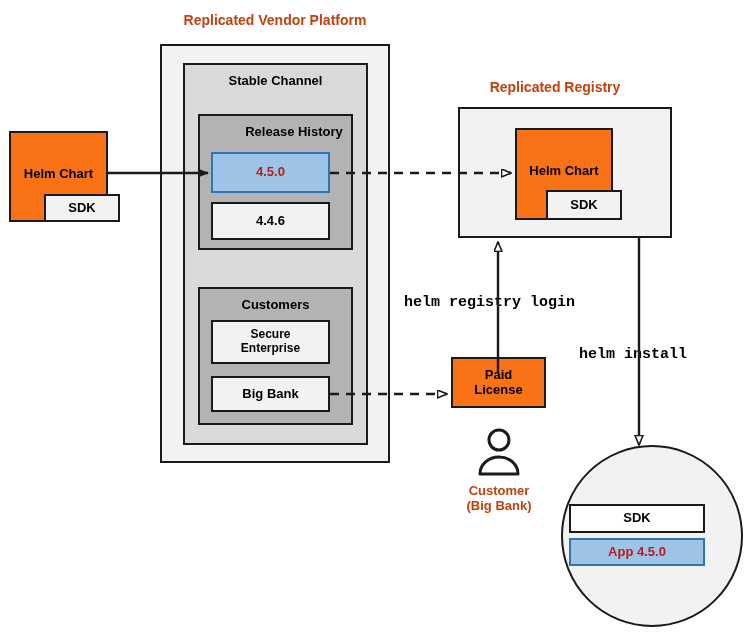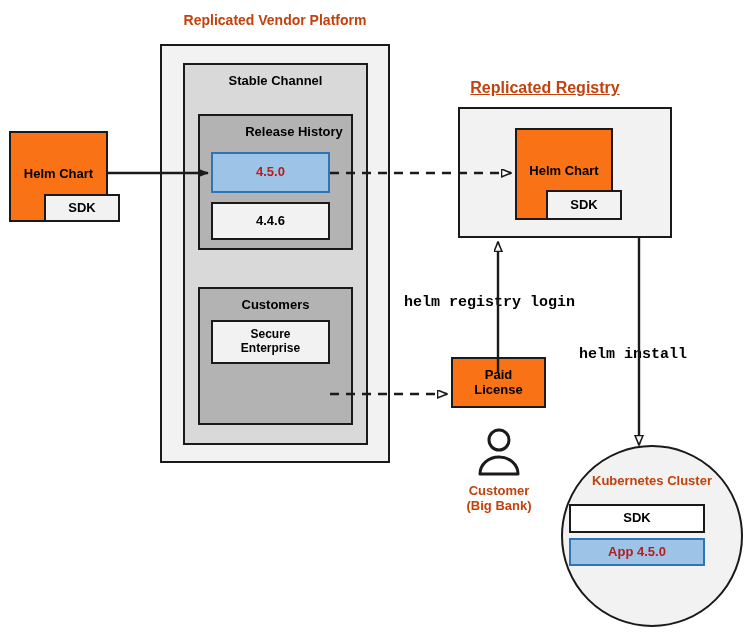--- a/index.html
+++ b/index.html
@@ -82,21 +82,21 @@
   }
   .actor { position: absolute; }
 </style>
 </head>
 <body>
 
 <div id="canvas">
 
   <div class="lbl" style="left:160px; top:12px; width:230px; font-size:14px;">Replicated Vendor Platform</div>
 
-  <div class="lbl" style="left:438px; top:79px; width:214px; font-size:16px;text-decoration:underline;">Replicated Registry</div>
+  <div class="lbl" style="left:448px; top:79px; width:214px; font-size:14px;">Replicated Registry</div>
 
   <div class="box-title fill-platform" style="left:160px; top:44px; width:230px; height:419px;"></div>
 
   <div class="box-title fill-channel" style="left:183px; top:63px; width:185px; height:382px;">
     <span class="cap" style="font-size:13px;">Stable Channel</span>
   </div>
 
   <div class="box-title fill-release" style="left:198px; top:114px; width:155px; height:136px;">
     <span class="cap" style="font-size:13px;padding-left:37px;">Release History</span>
   </div>
@@ -105,20 +105,21 @@
 
   <div class="box fill-light" style="left:211px; top:202px; width:119px; height:38px; font-size:13px;">4.4.6</div>
 
   <div class="box-title fill-release" style="left:198px; top:287px; width:155px; height:138px;">
     <span class="cap" style="font-size:13px;">Customers</span>
   </div>
 
   <div class="box fill-light" style="left:211px; top:320px; width:119px; height:44px; font-size:12px;">Secure
 Enterprise</div>
 
+  <div class="box fill-light" style="left:211px; top:376px; width:119px; height:36px; font-size:13px;">Big Bank</div>
 
   <div class="box fill-gray" style="left:9px; top:131px; width:99px; height:91px; font-size:13px; align-items:flex-start; padding-top:34px;">Helm Chart</div>
   <div class="box fill-light" style="left:44px; top:194px; width:76px; height:28px; font-size:13px;">SDK</div>
 
   <div class="box-title fill-platform" style="left:458px; top:107px; width:214px; height:131px;"></div>
 
   <div class="box fill-gray" style="left:515px; top:128px; width:98px; height:92px; font-size:13px; align-items:flex-start; padding-top:34px;">Helm Chart</div>
   <div class="box fill-light" style="left:546px; top:190px; width:76px; height:30px; font-size:13px;">SDK</div>
 
   <div class="box fill-gray" style="left:451px; top:357px; width:95px; height:51px; font-size:13px;">Paid
@@ -127,21 +128,20 @@
   <div class="actor" style="left:473px; top:428px; width:52px; height:48px;">
     <svg width="52" height="48" viewBox="0 0 52 48">
       <circle cx="26" cy="12" r="10" fill="#ffffff" stroke="#1a1a1a" stroke-width="3"></circle>
       <path d="M7 46 a19 17 0 0 1 38 0 z" fill="#ffffff" stroke="#1a1a1a" stroke-width="3" stroke-linejoin="round"></path>
     </svg>
   </div>
   <div class="lbl" style="left:436px; top:484px; width:126px; font-size:13px;">Customer
 (Big Bank)</div>
 
   <div class="circle" style="left:561px; top:445px; width:182px; height:182px;"></div>
-  <div class="lbl" style="left:561px; top:474px; width:182px; font-size:13px;">Kubernetes Cluster</div>
   <div class="box fill-white" style="left:569px; top:504px; width:136px; height:29px; font-size:13px;">SDK</div>
   <div class="box fill-blue" style="left:569px; top:538px; width:136px; height:28px; font-size:13px;">App 4.5.0</div>
 
   <div class="mono" style="left:404px; top:294px; font-size:15px;">helm registry login</div>
 
   <div class="mono" style="left:579px; top:346px; font-size:15px;">helm install</div>
 
   <svg class="overlay">
     <defs>
       <marker id="arrowFilled" markerWidth="10" markerHeight="10" refX="9" refY="4" orient="auto" markerUnits="userSpaceOnUse">

